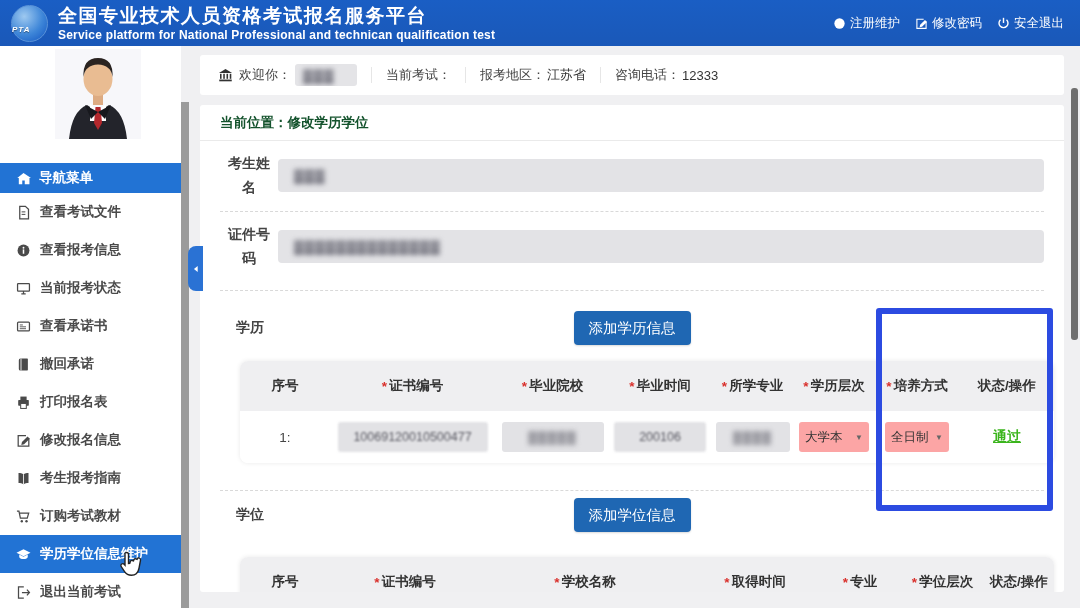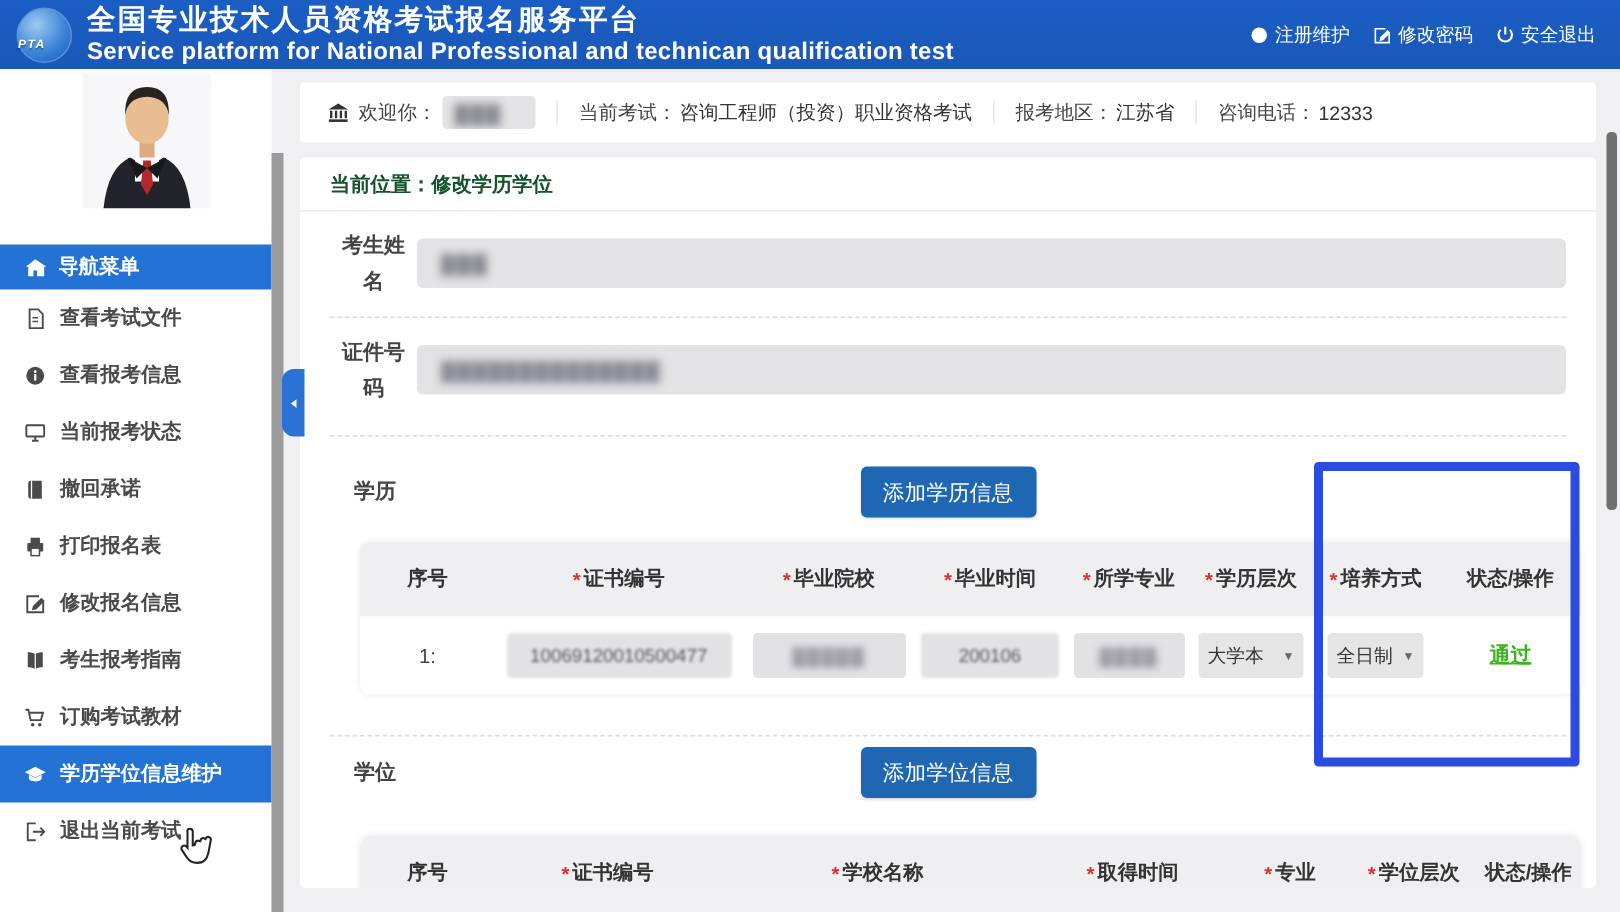--- a/index.html
+++ b/index.html
@@ -10,21 +10,21 @@
   .header { position:absolute; left:0; top:0; width:1080px; height:46px;
     background:linear-gradient(#1e63ca,#1a58b8); display:flex; align-items:center; z-index:20; }
   .logo { width:37px; height:37px; border-radius:50%; margin-left:11px; flex:none;
     background:radial-gradient(circle at 35% 30%, #9ec9f0, #3e86d8 55%, #1b5fc6 90%);
     border:1px solid #5a93d8; position:relative; }
   .logo span { position:absolute; left:0; right:0; bottom:7px; text-align:left;
     font-size:8px; font-weight:bold; font-style:italic; color:#fff; letter-spacing:1px;
     text-shadow:0 1px 1px rgba(0,0,0,.4); }
   .titles { margin-left:10px; color:#fff; }
   .title { font-size:19px; font-weight:bold; letter-spacing:1.5px; line-height:22px; }
-  .subtitle { font-size:16px; font-weight:bold; letter-spacing:.2px; margin-top:1px; }
+  .subtitle { font-size:12px; font-weight:bold; letter-spacing:.2px; margin-top:1px; }
   .header-links { margin-left:auto; margin-right:16px; display:flex; gap:15px; }
   .hlink { color:#fff; font-size:12.5px; display:flex; align-items:center; gap:4px; cursor:pointer; text-decoration:none; }
   .icon { display:inline-flex; }
   .icon svg { display:block; }
   .hlink .icon svg { width:13px; height:13px; }
 
   
   .sidebar { position:absolute; left:0; top:46px; width:181px; bottom:0; background:#fff; z-index:10; }
   .photo-card { height:104px; background:#fff; display:flex; justify-content:center; }
   .photo-card svg { width:86px; height:90px; margin-top:3px; margin-left:14px; }
@@ -85,21 +85,21 @@
   .t-head { display:flex; align-items:center; height:50px; background:#efeff1; }
   .t-row { display:flex; align-items:center; height:52px; background:#fff; }
   .t-cell { display:flex; align-items:center; justify-content:center; flex:none;
     font-size:13.5px; font-weight:bold; color:#333; }
   .t-row .t-cell { font-weight:normal; }
   .req { color:#d9302c; margin-right:2px; font-weight:bold; }
   .idx { font-size:13.5px; color:#444; }
   .field { height:30px; background:#e2e2e5; border-radius:3px; display:flex;
     align-items:center; justify-content:center; font-size:12.5px; color:#55555e;
     overflow:hidden; white-space:nowrap; }
-  .select { height:30px; background:#e5e5e5; border-radius:3px; display:flex;
+  .select { height:30px; background:#fca5a5; border-radius:3px; display:flex;
     align-items:center; justify-content:space-between; padding:0 6px; font-size:12.5px;
     color:#333; cursor:pointer; }
   .select .caret { font-size:8px; color:#666; margin-left:4px; }
   .status { color:#3cb51d; font-weight:bold; font-size:14px; text-decoration:underline; cursor:pointer; }
 
   .masked { filter:blur(2.6px); color:#8a8a92; font-size:12px; letter-spacing:1px; }
   .semi { filter:blur(1.1px); }
   .masked-dark { filter:blur(2.8px); color:#6d6d78; font-size:13px; letter-spacing:1px; }
 
   
@@ -195,20 +195,29 @@
         <span>查看报考信息</span>
       </div>
       <div class="nav-item">
         <span class="icon">
           <svg viewBox="0 0 24 24">
             <rect x="2.5" y="4" width="19" height="12" rx="1" fill="none" stroke="currentColor" stroke-width="2"></rect>
             <path d="M8.5 20.5h7M12 16v4.5" stroke="currentColor" stroke-width="2"></path>
           </svg>
         </span>
         <span>当前报考状态</span>
+      </div>
+      <div class="nav-item">
+        <span class="icon">
+          <svg viewBox="0 0 24 24">
+            <rect x="2.5" y="5" width="19" height="14" rx="1.5" fill="none" stroke="currentColor" stroke-width="2"></rect>
+            <path d="M6 9.5h5M6 12.5h10M6 15.5h10" stroke="currentColor" stroke-width="1.4"></path>
+          </svg>
+        </span>
+        <span>查看承诺书</span>
       </div>
       <div class="nav-item">
         <span class="icon">
           <svg viewBox="0 0 24 24">
             <path d="M7 2.5h11a1 1 0 011 1v17a1 1 0 01-1 1H7a2.5 2.5 0 01-2.5-2.5V5A2.5 2.5 0 017 2.5z" fill="currentColor"></path>
             <path d="M8 2.5v19" stroke="#fff" stroke-width="1.4"></path>
           </svg>
         </span>
         <span>撤回承诺</span>
       </div>
@@ -289,21 +298,20 @@
           <rect x="18.8" y="9.3" width="2.5" height="8" fill="currentColor"></rect>
           <rect x="2" y="18.5" width="20" height="2.8" fill="currentColor"></rect>
         </svg>
       </span>
     <span class="wlabel">欢迎你：</span>
     <span class="mask-chip">
       <span class="masked-dark">▓▓▓</span>
     </span>
     <span class="vsep"></span>
     <span class="wlabel">当前考试：</span>
-    <span class="wvalue">咨询工程师（投资）职业资格考试</span>
     <span class="vsep"></span>
     <span class="wlabel">报考地区：</span>
     <span class="wvalue">江苏省</span>
     <span class="vsep"></span>
     <span class="wlabel">咨询电话：</span>
     <span class="wvalue">12333</span>
   </div>
 
   <div class="content-card">
     <div class="bc-row">当前位置：修改学历学位</div>

